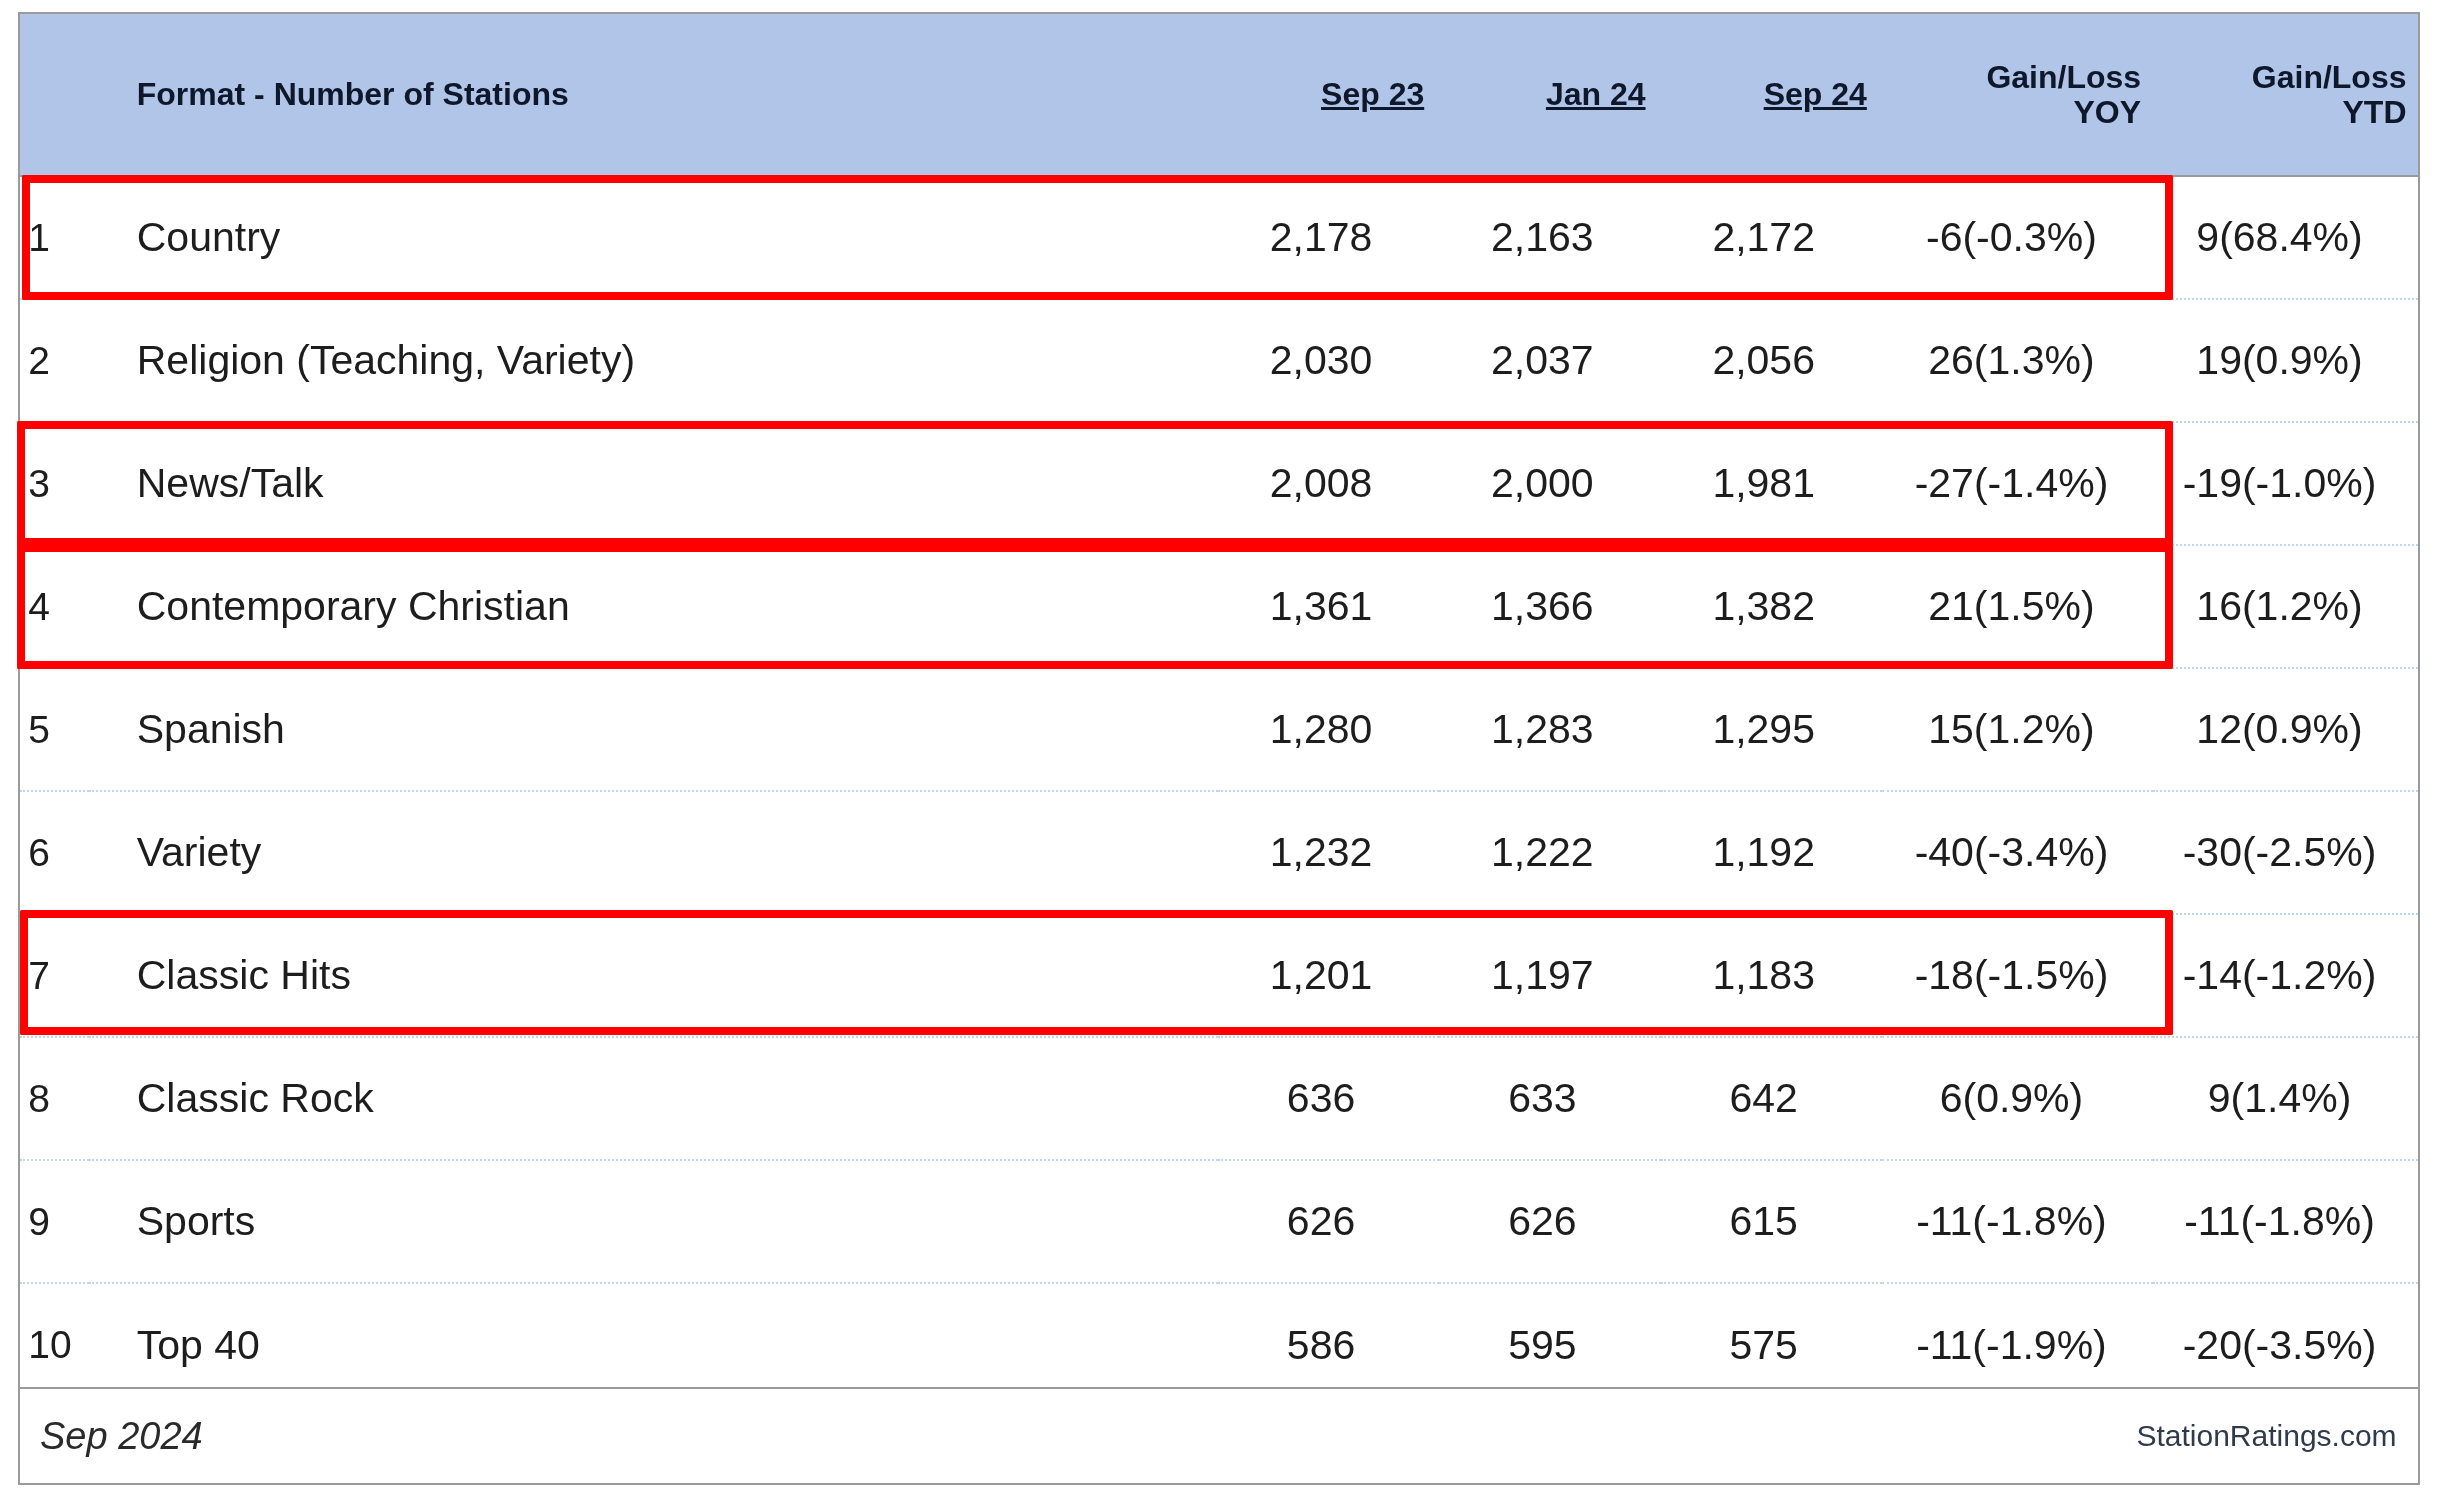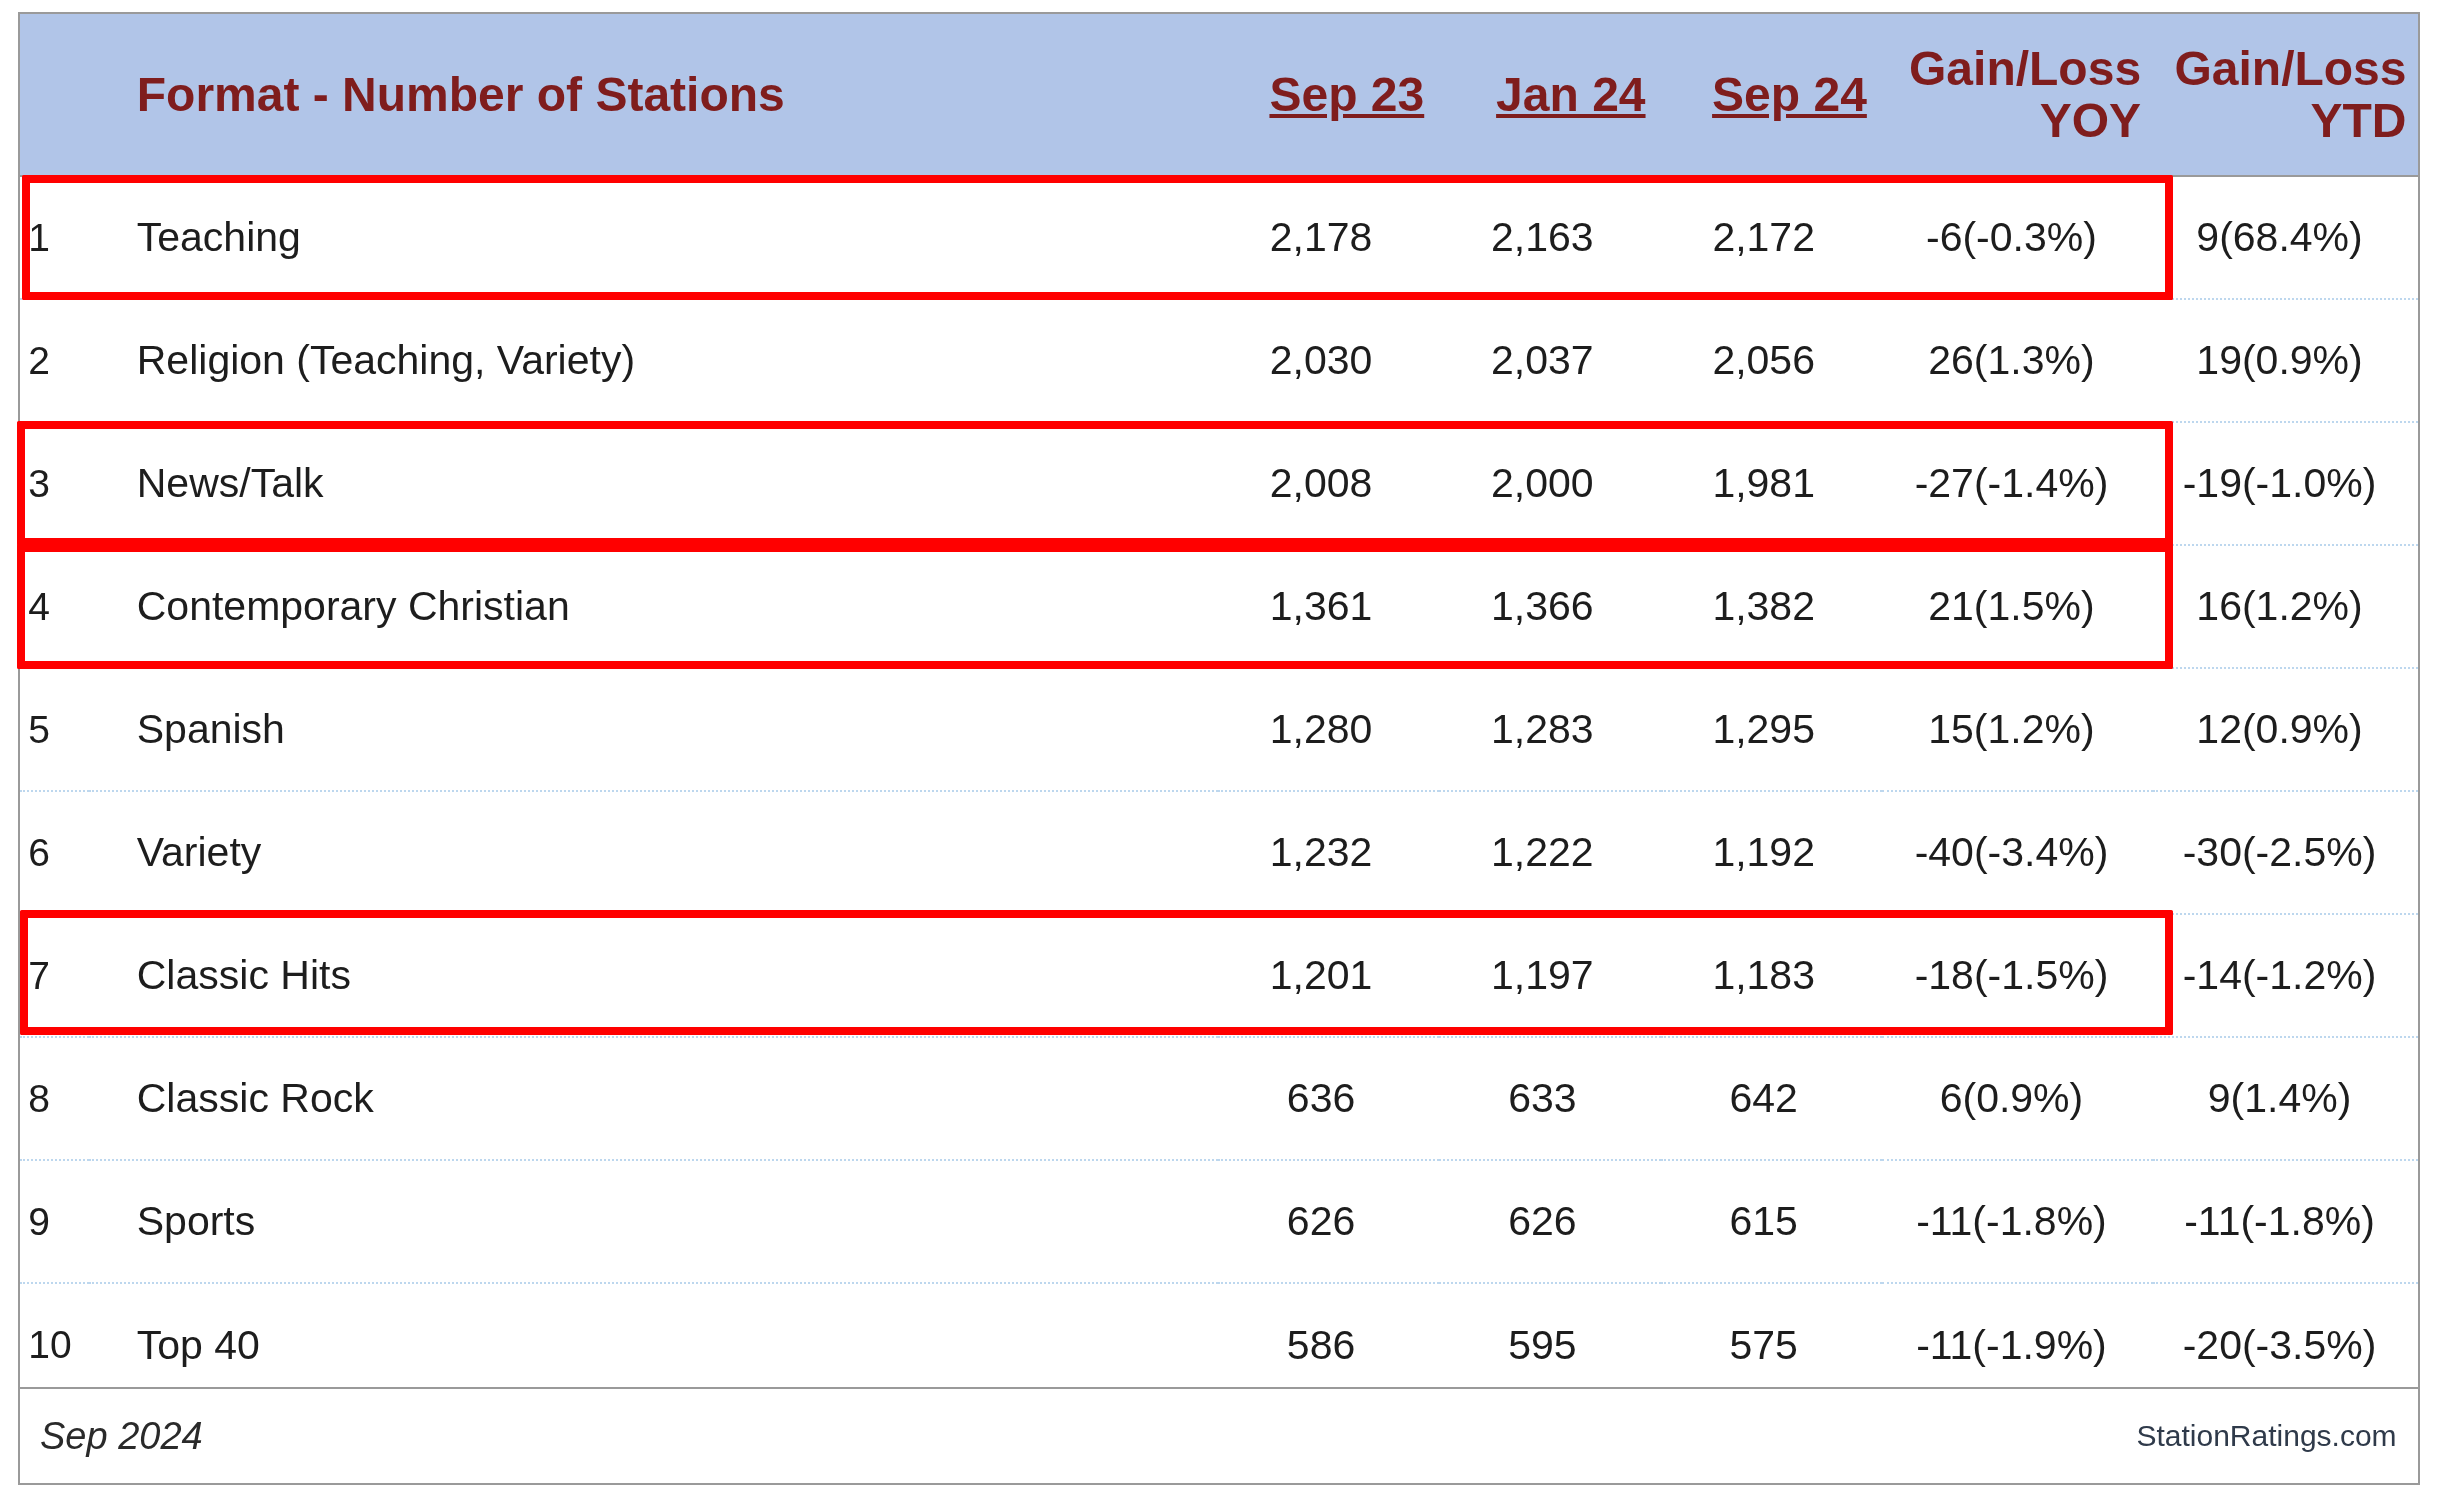--- a/index.html
+++ b/index.html
@@ -41,22 +41,22 @@
   col.c-sep23 { width: 206px; }
   col.c-jan24 { width: 206px; }
   col.c-sep24 { width: 206px; }
   col.c-yoy   { width: 252px; }
   col.c-ytd   { width: 247px; }
 
   
   thead th {
     background: #b1c5e8;
     font-weight: bold;
-    font-size: 48px;
-    color: #7f1d1d;
+    font-size: 32px;
+    color: #0f172a;
     padding: 0;
     height: 161px;
     vertical-align: middle;
     border-bottom: 2.5px solid #9a9a9a;
   }
   th.h-rank { padding: 0; }
   th.h-name {
     text-align: left;
     padding-left: 48px;
   }
@@ -172,21 +172,21 @@
         <th class="h-gl">
           <span class="gl-line1">Gain/Loss</span>
           <span class="gl-line2">YTD</span>
         </th>
       </tr>
     </thead>
 
     <tbody>
       <tr>
         <td class="rank">1</td>
-        <td class="name">Teaching</td>
+        <td class="name">Country</td>
         <td class="num">2,178</td>
         <td class="num">2,163</td>
         <td class="num">2,172</td>
         <td class="gl">-6(-0.3%)</td>
         <td class="gl">9(68.4%)</td>
       </tr>
       <tr>
         <td class="rank">2</td>
         <td class="name">Religion (Teaching, Variety)</td>
         <td class="num">2,030</td>

